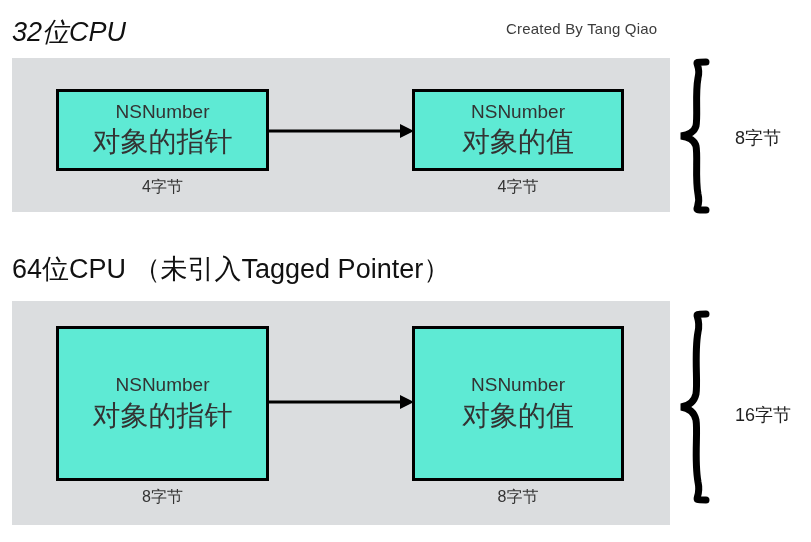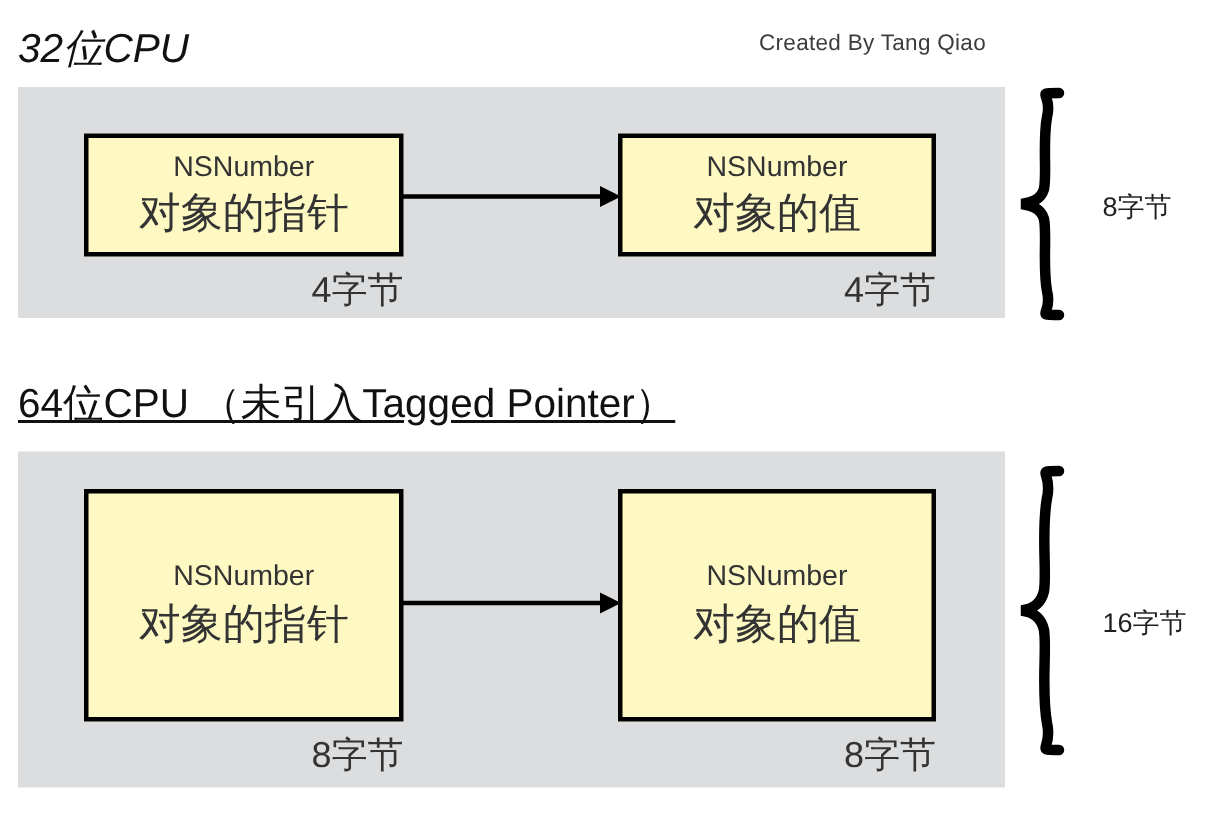--- a/index.html
+++ b/index.html
@@ -37,21 +37,21 @@
   
   .heading {
     position: absolute;
     font-size: 27px;
     font-weight: 400;
     color: #111111;
     white-space: nowrap;
     letter-spacing: 0px;
   }
   .heading-1 { left: 12px; top: 14px; font-style: italic; }
-  .heading-2 { left: 12px; top: 251px; text-decoration: underline; }
+  .heading-2 { left: 12px; top: 251px; }
 
   
   .panel {
     position: absolute;
     background: #dbdddf;
   }
   .panel-1 {
     left: 12px;
     top: 58px;
     width: 658px;
@@ -61,21 +61,21 @@
     left: 12px;
     top: 301px;
     width: 658px;
     height: 224px;
   }
 
   
   .box {
     position: absolute;
     border: 3px solid #000000;
-    background: #fef9c3;
+    background: #5eead4;
     box-sizing: border-box;
     display: flex;
     flex-direction: column;
     align-items: center;
     justify-content: center;
     line-height: 1.28;
   }
   .box-line {
     font-size: 19px;
     color: #333333;
@@ -85,23 +85,23 @@
   .box-line.cjk { font-size: 28px; }
 
   .box-1a { left: 56px;  top: 89px;  width: 213px; height: 82px; }
   .box-1b { left: 412px; top: 89px;  width: 212px; height: 82px; }
   .box-2a { left: 56px;  top: 326px; width: 213px; height: 155px; }
   .box-2b { left: 412px; top: 326px; width: 212px; height: 155px; }
 
   
   .caption {
     position: absolute;
-    font-size: 24px;
+    font-size: 16px;
     color: #333333;
-    text-align: right;
+    text-align: center;
     white-space: nowrap;
   }
   .cap-1a { left: 56px;  top: 177px; width: 213px; }
   .cap-1b { left: 412px; top: 177px; width: 212px; }
   .cap-2a { left: 56px;  top: 487px; width: 213px; }
   .cap-2b { left: 412px; top: 487px; width: 212px; }
 
   
   .arrow-svg {
     position: absolute;

